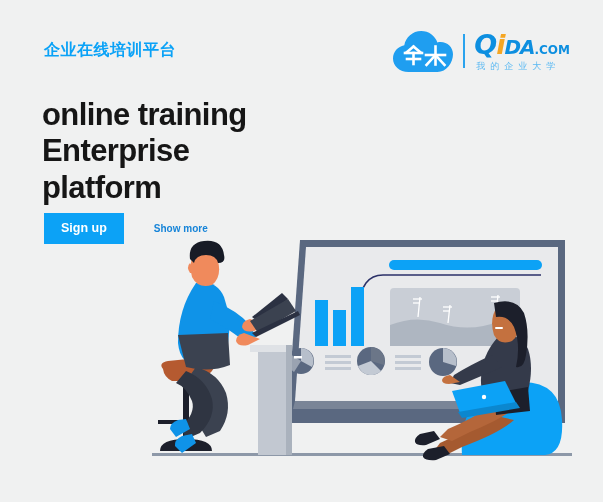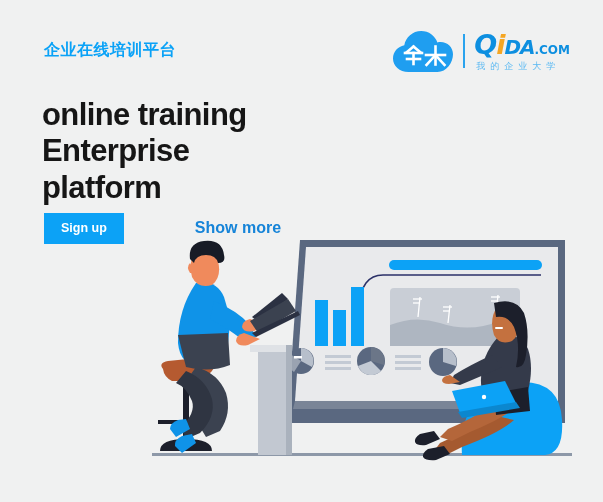--- a/index.html
+++ b/index.html
@@ -17,30 +17,29 @@
     font-size:16px;font-weight:bold;color:#0aa2f7;letter-spacing:.5px;
     white-space:nowrap;
   }
   .headline{
     position:absolute;left:42px;top:76px;width:300px;
     font-size:31px;line-height:1.18;font-weight:bold;color:#161616;
     letter-spacing:-0.6px;
   }
   .headline span{display:block;}
 
-  .btn-row{position:absolute;left:44px;top:213px;display:flex;align-items:center;gap:39px;}
+  .btn-row{position:absolute;left:44px;top:213px;display:flex;align-items:center;gap:30px;}
   .btn-primary{
     background:#0ca2f6;color:#ffffff;border:none;
     font-family:inherit;font-size:12.5px;font-weight:bold;
     padding:9px 17px;cursor:pointer;line-height:1;
   }
   .link-more{
-    color:#1684d8;font-size:16px;font-weight:bold;cursor:pointer;
+    color:#1684d8;font-size:10px;font-weight:bold;cursor:pointer;
     text-decoration:none;
-    margin-left:32px;
   }
 
   
   .logo{position:absolute;right:33px;top:28px;display:flex;align-items:center;gap:9px;}
   .logo-cloud{width:62px;height:46px;flex:0 0 auto;}
   .logo-sep{width:2px;height:34px;background:#2aa3ee;flex:0 0 auto;}
   .logo-text{display:flex;flex-direction:column;line-height:1;}
   .logo-word{display:flex;align-items:baseline;}
   .logo-q{font-size:27px;font-weight:bold;color:#0d8fe0;font-style:italic;letter-spacing:-1px;font-family:"DejaVu Sans",sans-serif;}
   .logo-i{font-size:27px;font-weight:bold;color:#f5a623;font-style:italic;letter-spacing:-1px;font-family:"DejaVu Sans",sans-serif;}

